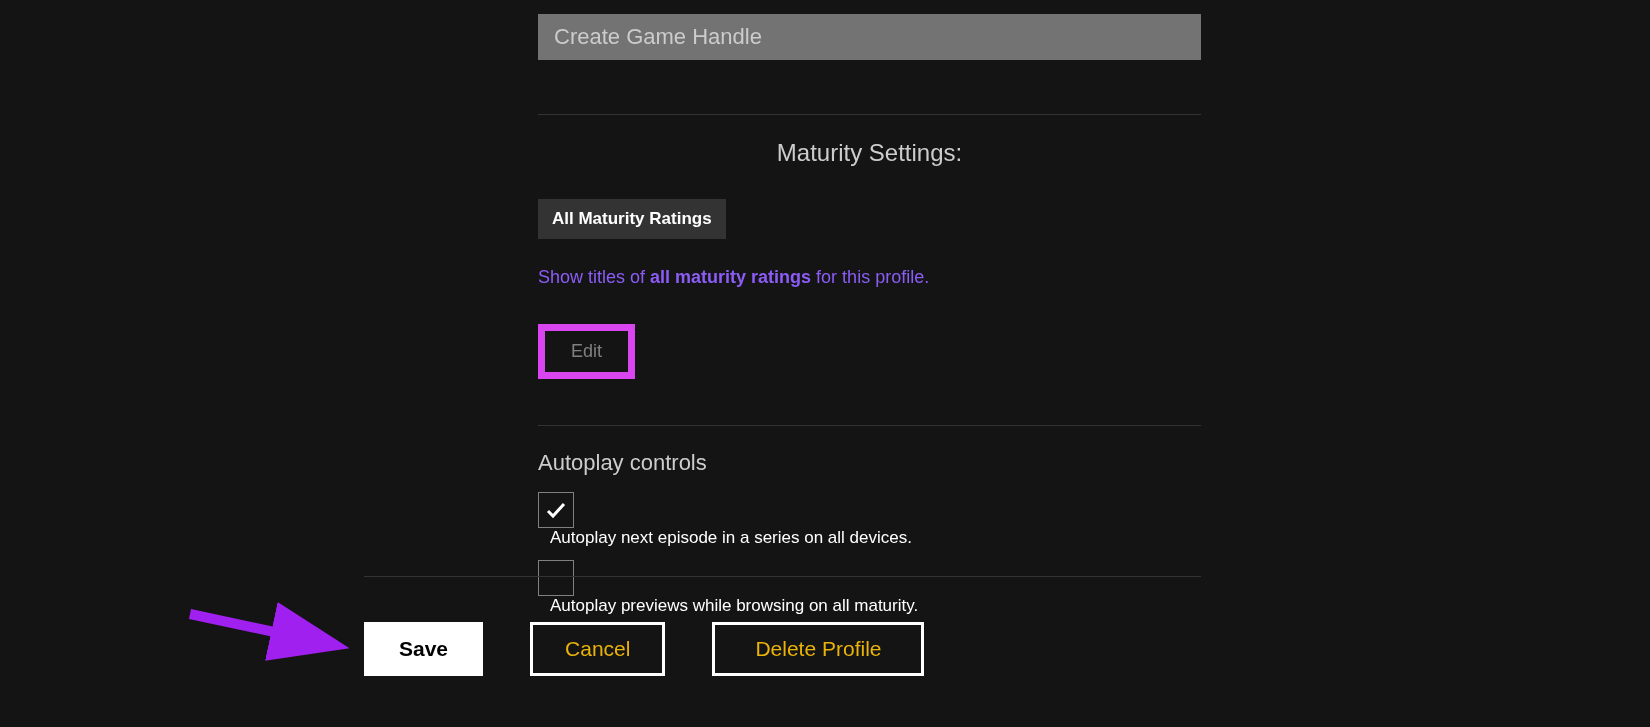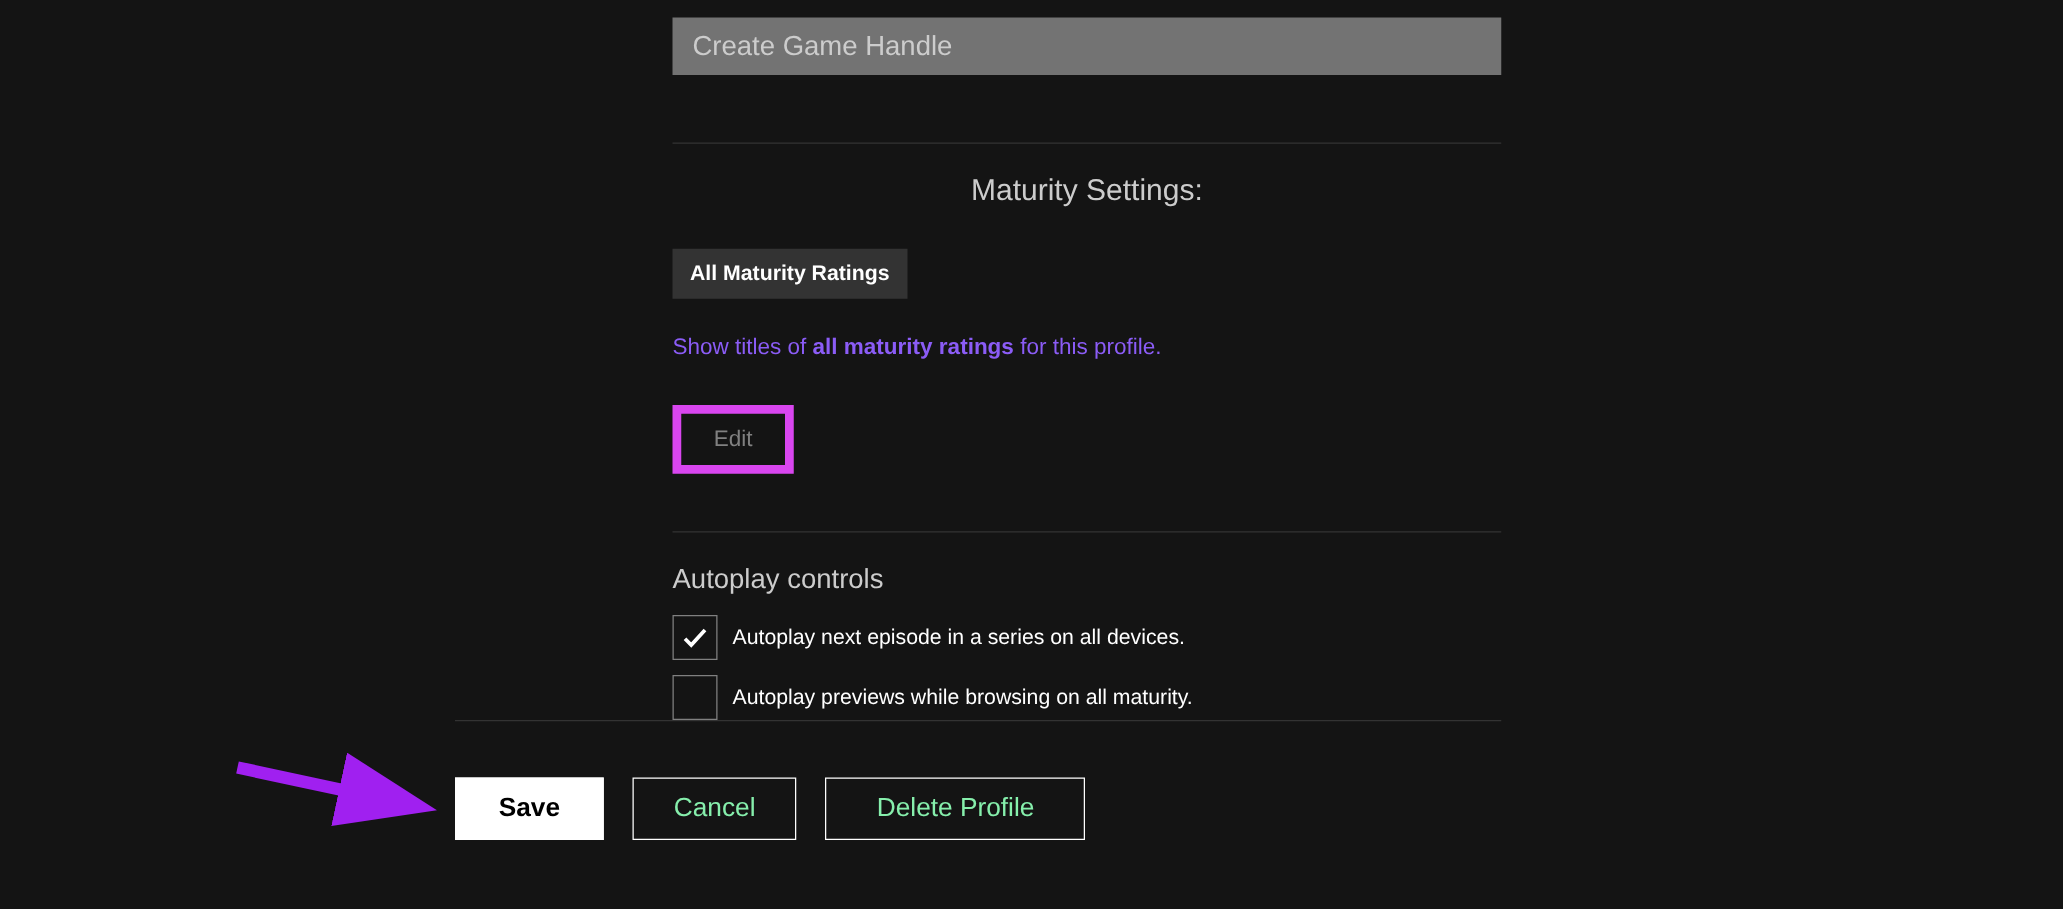--- a/index.html
+++ b/index.html
@@ -82,22 +82,23 @@
       cursor: pointer;
     }
     .autoplay-heading {
       color: #cccccc;
       font-size: 22px;
       font-weight: 400;
       margin-top: 24px;
     }
     .checkbox-row {
       display: flex;
-      align-items: center;
+      align-items: flex-start;
       margin-top: 16px;
+      flex-direction: column;
     }
     .checkbox-row + .checkbox-row {
       margin-top: 12px;
     }
     .checkbox {
       width: 36px;
       height: 36px;
       border: 1px solid #808080;
       background: transparent;
       display: flex;
@@ -124,29 +125,29 @@
       top: 576px;
       width: 837px;
       border: none;
       border-top: 1px solid #333333;
     }
     .button-row {
       position: absolute;
       left: 364px;
       top: 622px;
       display: flex;
-      gap: 23px;
+      gap: 47px;
     }
     .btn {
       font-size: 21px;
       padding: 12px 32px;
       cursor: pointer;
       background: transparent;
-      border: 1px solid #ffffff;
-      color: #86efac;
+      border: 3px solid #ffffff;
+      color: #eab308;
     }
     .btn-primary {
       background: #ffffff;
       border: 1px solid #ffffff;
       color: #000000;
       font-weight: 600;
       padding: 12px 34px;
     }
     .btn-delete {
       padding: 12px 40px;

